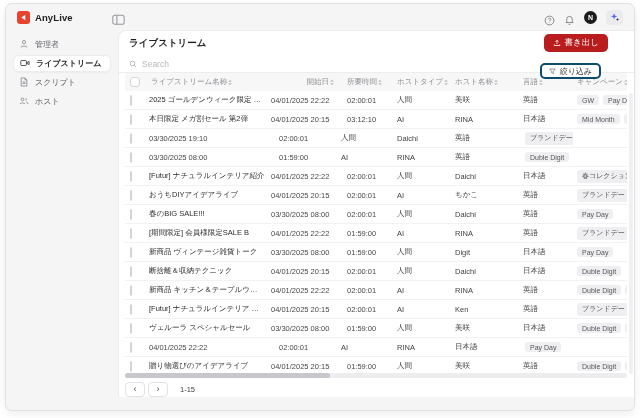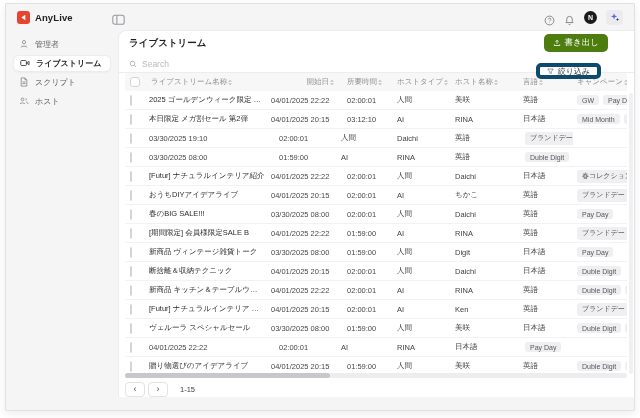--- a/index.html
+++ b/index.html
@@ -1,19 +1,19 @@
 <!DOCTYPE html>
 <html><head>
 <meta charset="utf-8">
 <style>
   * { margin:0; padding:0; box-sizing:border-box; }
   html,body { background:#fff; font-family:"Liberation Sans", sans-serif; }
   .stage { position:relative; width:640px; height:418px; background:#fff; overflow:hidden; }
   .window { position:absolute; left:5px; top:3px; width:630px; height:408px;
-    background:#f5f5f6; border:1px solid #e1e1e4; border-radius:1px;
+    background:#f5f5f6; border:1px solid #e1e1e4; border-radius:7px;
     box-shadow:0 3px 10px rgba(0,0,0,.07); overflow:hidden; display:flex; flex-direction:column; }
 
   
   .topbar { height:26px; flex:0 0 26px; display:flex; align-items:center; padding:0 11px; position:relative; }
   .logo { display:flex; align-items:center; gap:5px; }
   .logo-badge { width:13px; height:13px; background:#e8432e; border-radius:3px; display:flex; align-items:center; justify-content:center; }
   .logo-badge svg { width:9px; height:9px; }
   .logo-text { font-size:9.5px; font-weight:700; color:#1f1f22; letter-spacing:.1px; }
   .collapse-btn { position:absolute; left:106px; top:7px; width:13px; height:12px; color:#98989d; cursor:pointer; }
   .top-right { margin-left:auto; display:flex; align-items:center; gap:9px; }
@@ -30,29 +30,29 @@
     font-size:8px; color:#606065; margin-bottom:2px; cursor:pointer; }
   .side-item svg { width:10px; height:10px; flex:0 0 10px; color:#8d8d92; }
   .side-item.active { background:#fff; color:#242428; font-weight:700; border:1px solid #ececee; box-shadow:0 1px 2px rgba(0,0,0,.04); }
   .side-item.active svg { color:#3a3a3f; }
 
   .main { flex:1; background:#fff; border-top-left-radius:8px; border-top:1px solid #ececee; border-left:1px solid #ececee;
     margin-bottom:13px; position:relative; display:flex; flex-direction:column; min-width:0; }
 
   .title-row { height:26px; display:flex; align-items:center; padding:0 26px 0 10px; }
   .page-title { font-size:9.5px; font-weight:700; color:#1f1f23; }
-  .export-btn { margin-left:auto; height:18px; background:#4d7c0f; color:#fff; border-radius:5px;
+  .export-btn { margin-left:auto; height:18px; background:#b91c1c; color:#fff; border-radius:5px;
     display:flex; align-items:center; gap:4px; padding:0 9px; font-size:8.5px; cursor:pointer; }
   .export-btn svg { width:8px; height:8px; }
 
   .search-row { height:18px; border-bottom:1px solid #ededef; display:flex; align-items:center; gap:5px; padding:0 10px; }
   .search-row svg { width:8px; height:8px; color:#a6a6ab; }
   .search-ph { font-size:8.5px; color:#b9b9be; }
 
-  .filter-btn { position:absolute; top:32px; right:33px; z-index:6; height:16px; background:#fff; border:4px solid #0c4a6e;
+  .filter-btn { position:absolute; top:32px; right:33px; z-index:6; height:16px; background:#fff; border:2px solid #0c4a6e;
     border-radius:5px; display:flex; align-items:center; gap:4px; padding:0 7px; font-size:8px; color:#3c3c41; cursor:pointer; }
   .filter-btn svg { width:7px; height:7px; color:#6d6d72; }
 
   
   .table { margin:0 7px 0 6px; position:relative; }
   .tgrid { display:grid; grid-template-columns:24px 122px 68px 56px 58px 68px 52px minmax(0,1fr); align-items:center; }
   .thead { height:18px; background:#f7f7f8; border-radius:3px 3px 0 0; font-size:7.5px; color:#8e8e93; }
   .th { display:flex; align-items:center; gap:0; overflow:hidden; white-space:nowrap; }
   .th.right { justify-content:flex-end; padding-right:4px; }
   .th.pl { padding-left:2px; } .th.pl8 { padding-left:8px; } .th.pl4 { padding-left:4px; }

